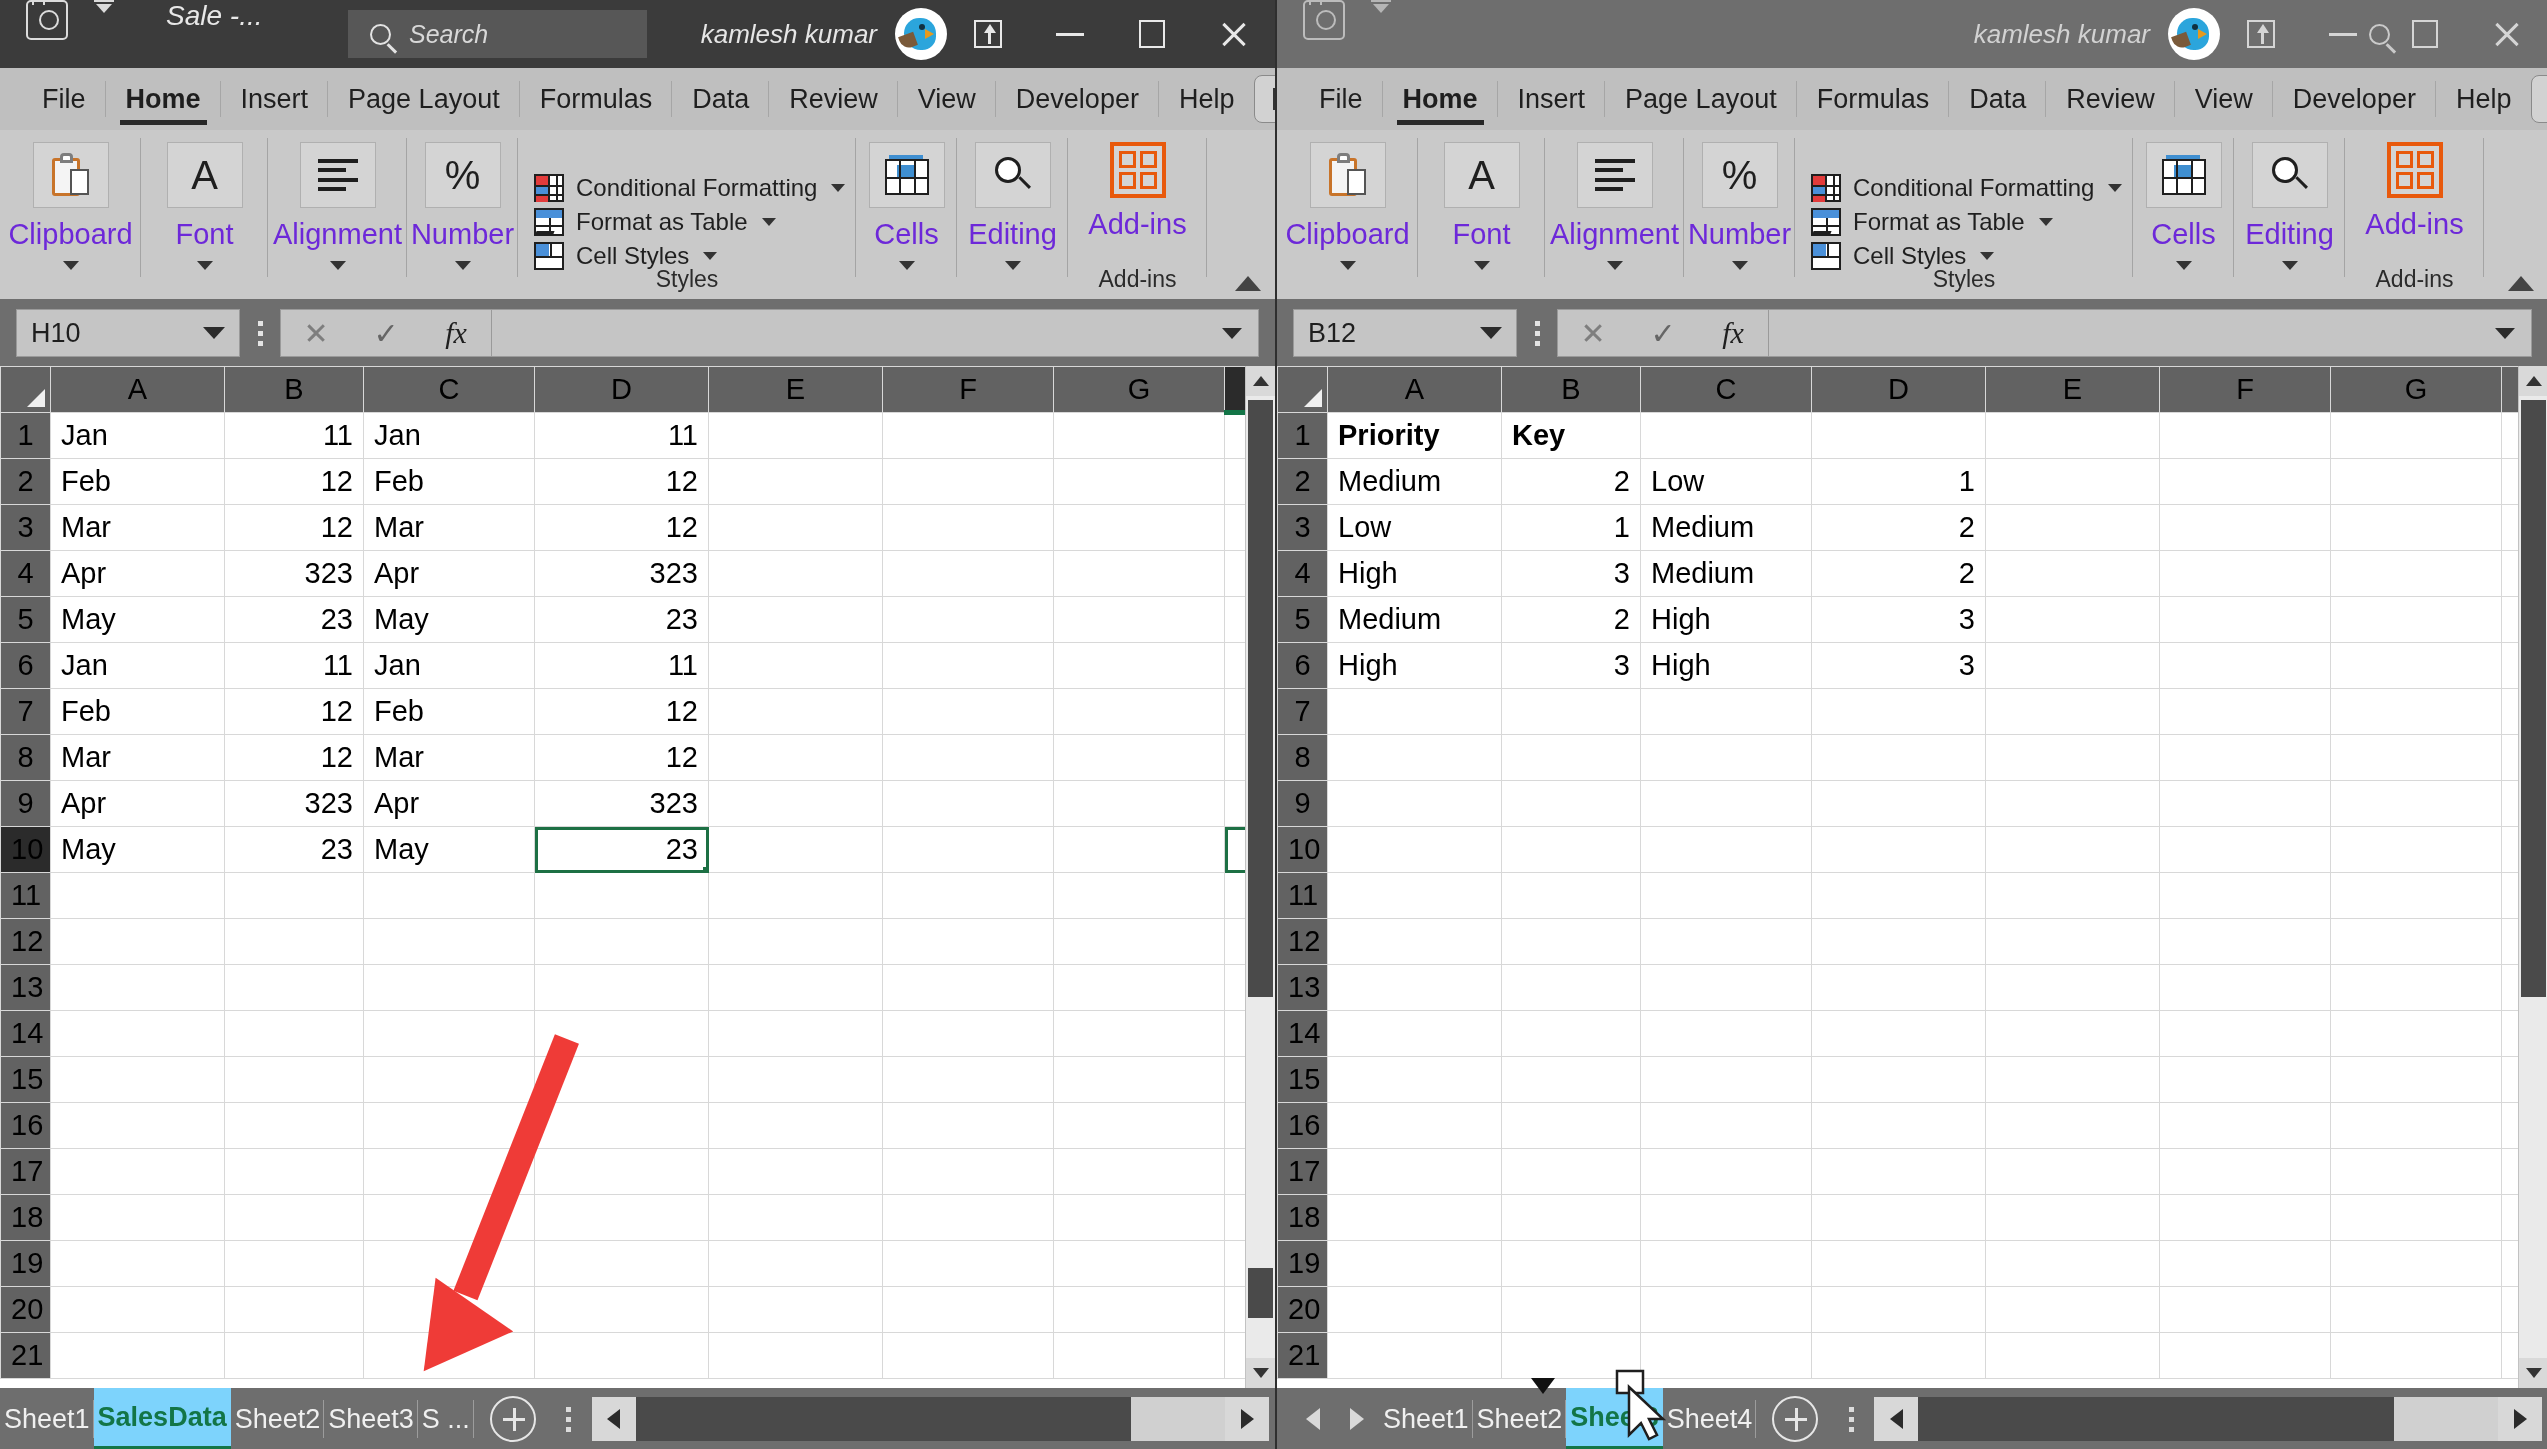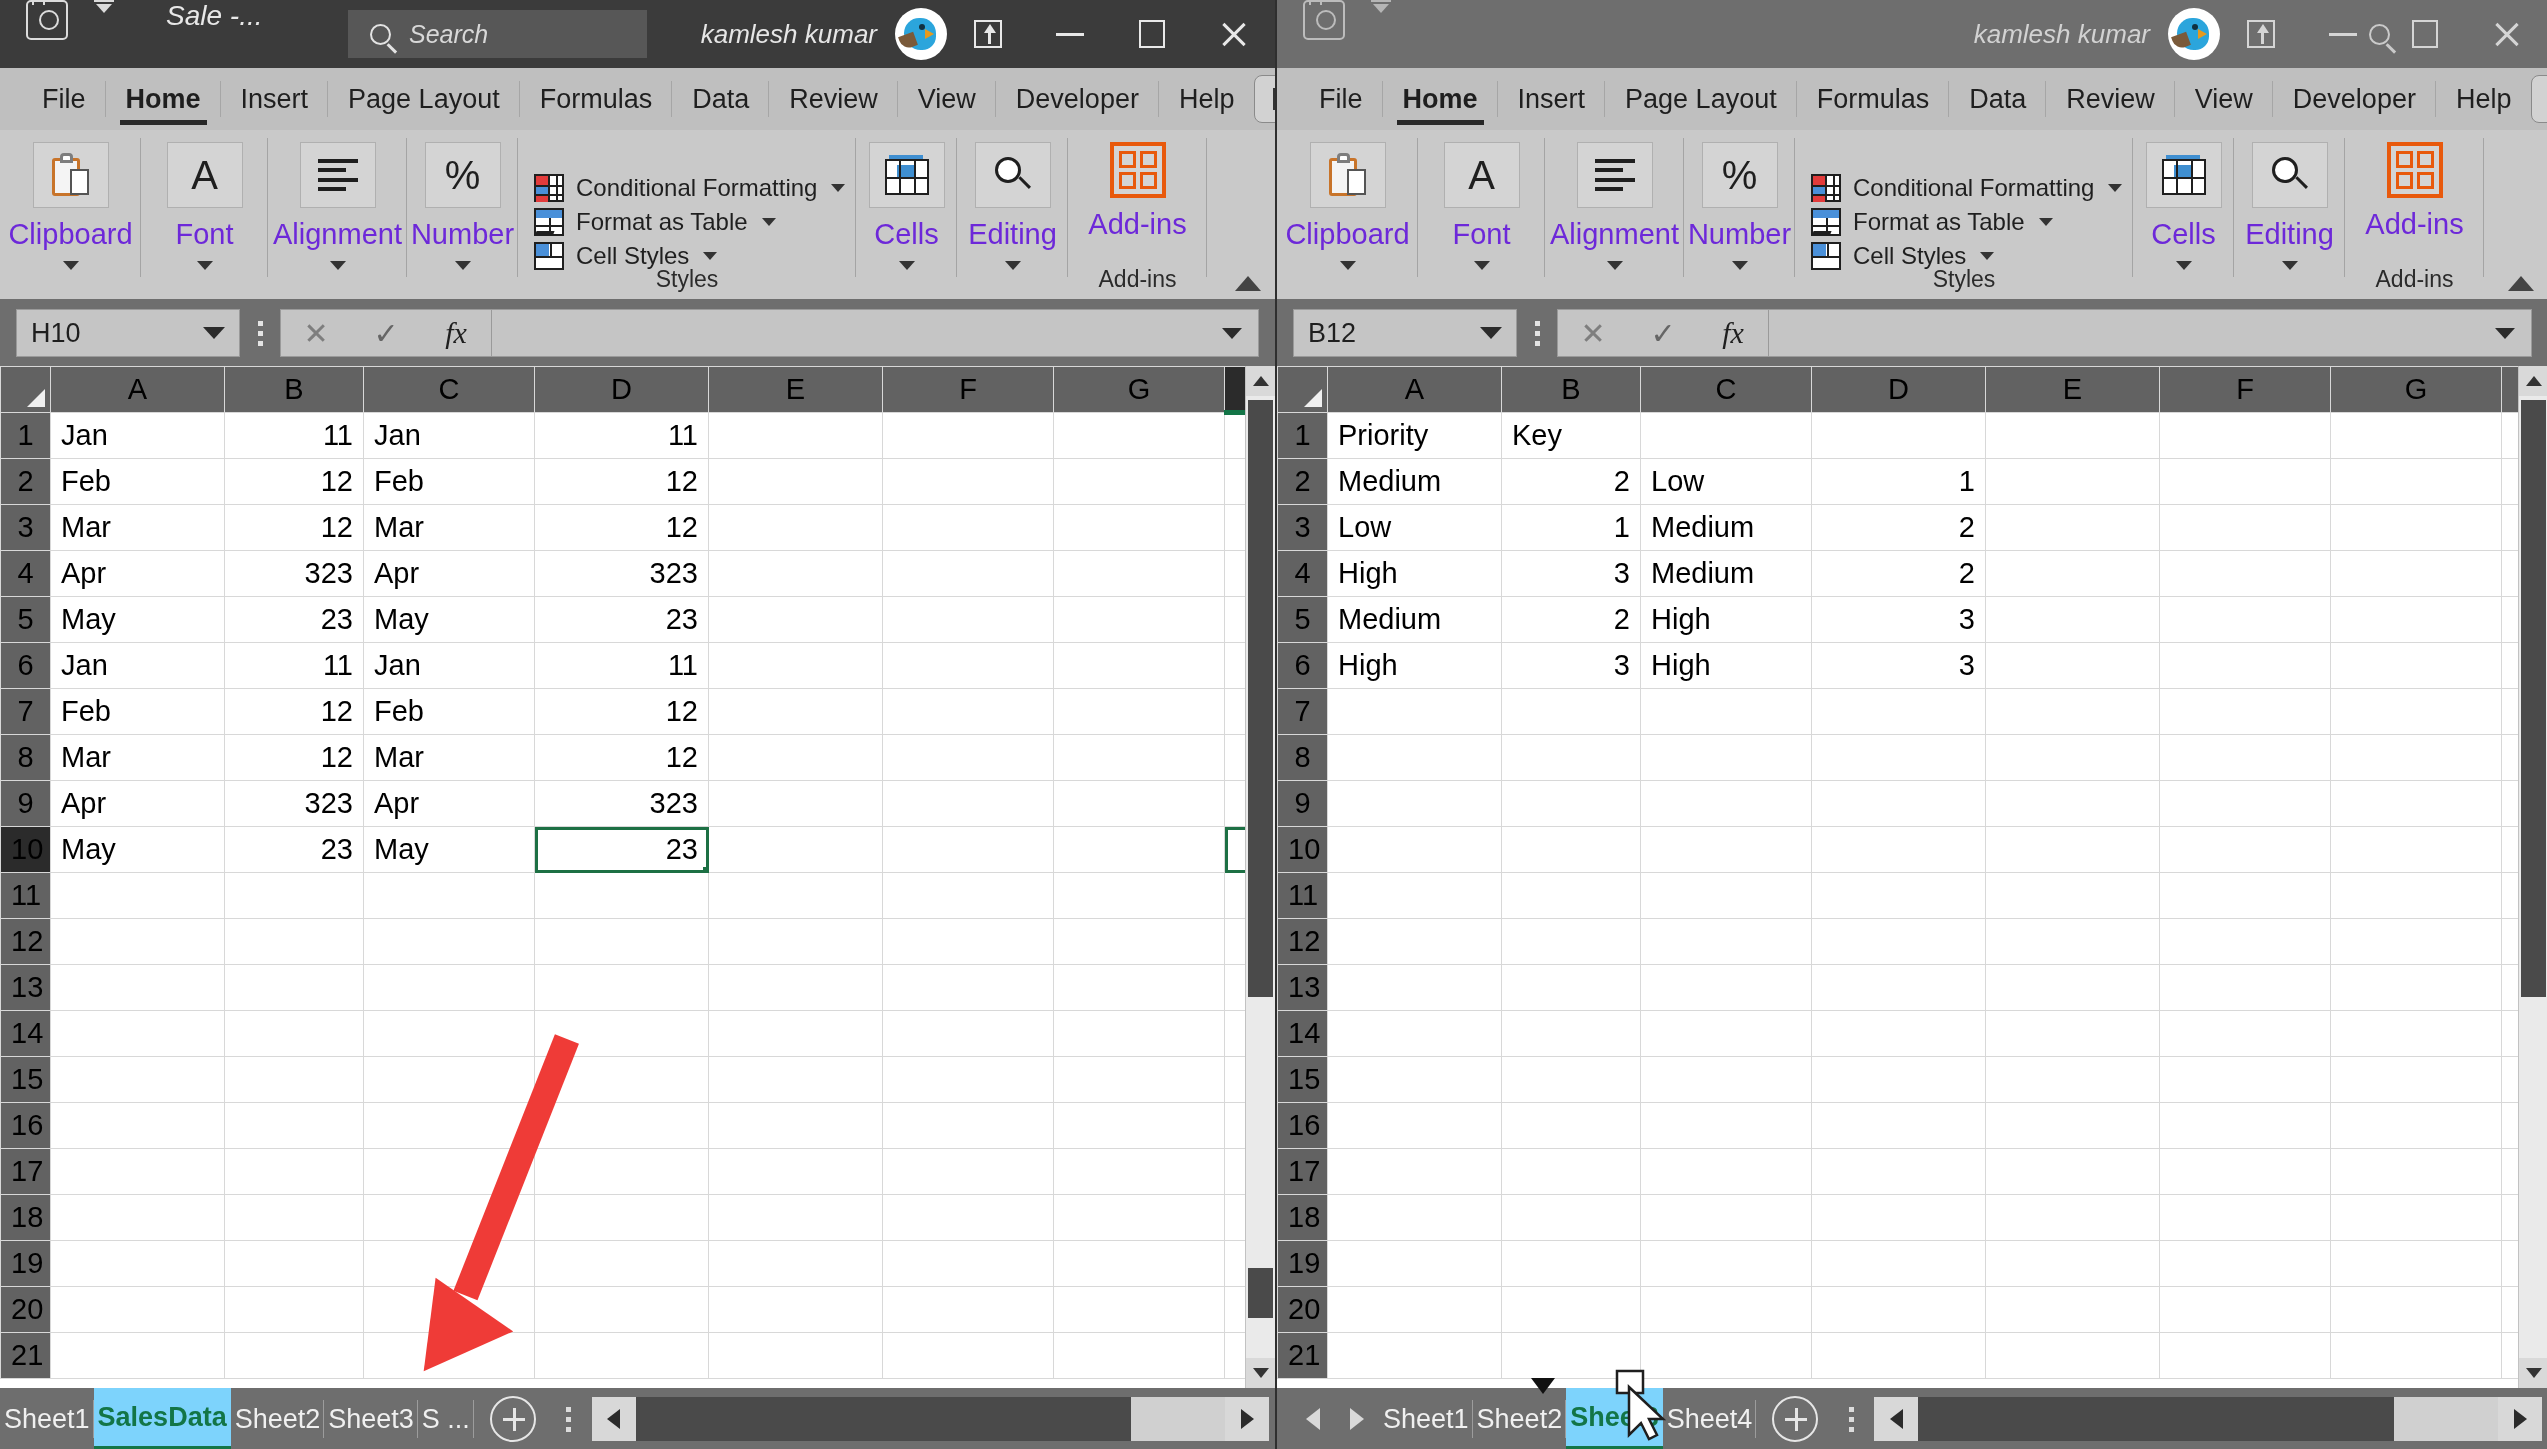--- a/index.html
+++ b/index.html
@@ -236,21 +236,21 @@
   }
   thead th.sel{background:#2b2b2b;border-bottom:5px solid #137547;}
   th.rh{
     background:#626262;color:#f0f0f0;font-weight:normal;font-size:24px;text-align:center;width:50px;
     border:1px solid #7b7b7b;
   }
   th.rh.selr{background:#2b2b2b;}
   th.corner{width:50px;background:#626262;position:relative;border:1px solid #7b7b7b;}
   th.corner:after{content:"";position:absolute;right:5px;bottom:5px;border-left:18px solid transparent;border-bottom:18px solid #f0f0f0;}
   td.num{text-align:right;}
-  td.bold{font-weight:normal;margin-left:29px;}
+  td.bold{font-weight:bold;margin-left:29px;}
   td.selcell{outline:3px solid #1d7044;outline-offset:-3px;position:relative;}
   td.selcell:after{content:"";position:absolute;right:-4px;bottom:-4px;width:9px;height:9px;background:#1d7044;}
   td.emptysel{outline:3px solid #1d7044;outline-offset:-3px;position:relative;}
   td.emptysel:after{content:"";position:absolute;right:-4px;bottom:-4px;width:9px;height:9px;background:#1d7044;}
 
   
   .vscroll{position:absolute;right:0;top:366px;bottom:62px;width:30px;background:#eaeaea;border-left:1px solid #c2c2c2;}
   .vs-up,.vs-dn{width:30px;height:30px;background:#d9d9d9;display:flex;align-items:center;justify-content:center;}
   .vs-dn{position:absolute;bottom:0;}
   .tri-u{width:0;height:0;border-left:8px solid transparent;border-right:8px solid transparent;border-bottom:10px solid #333;}

